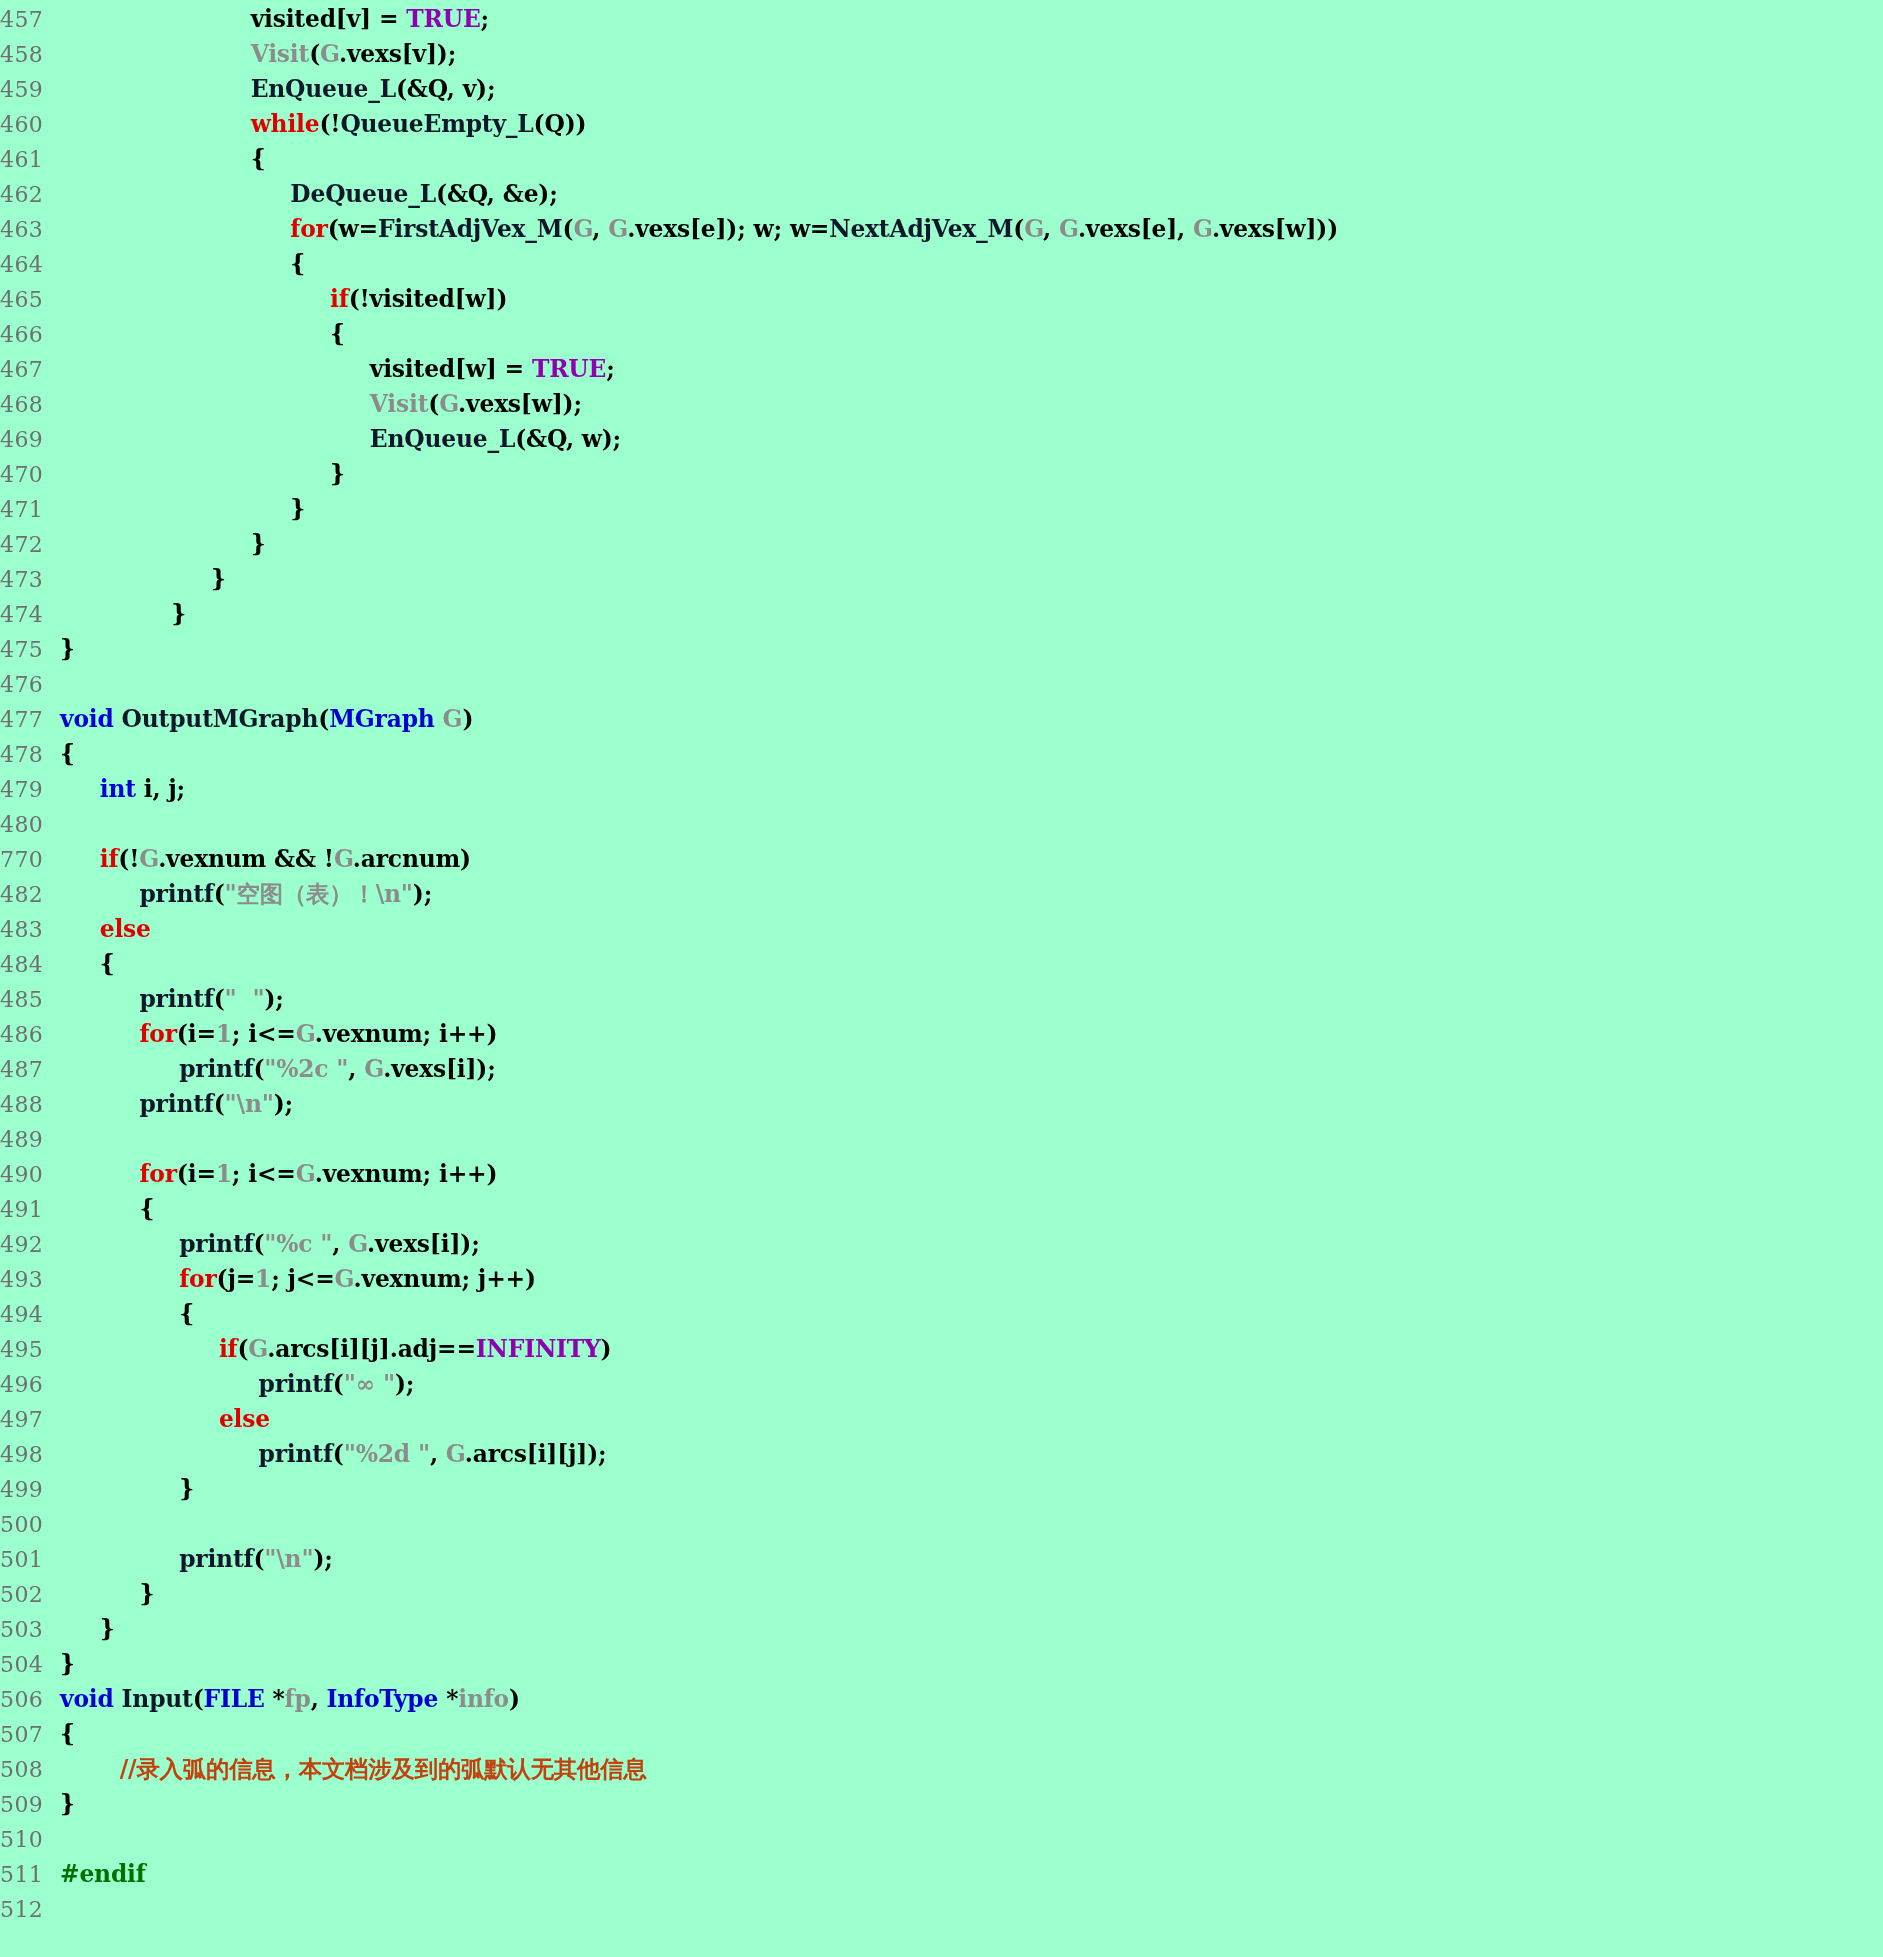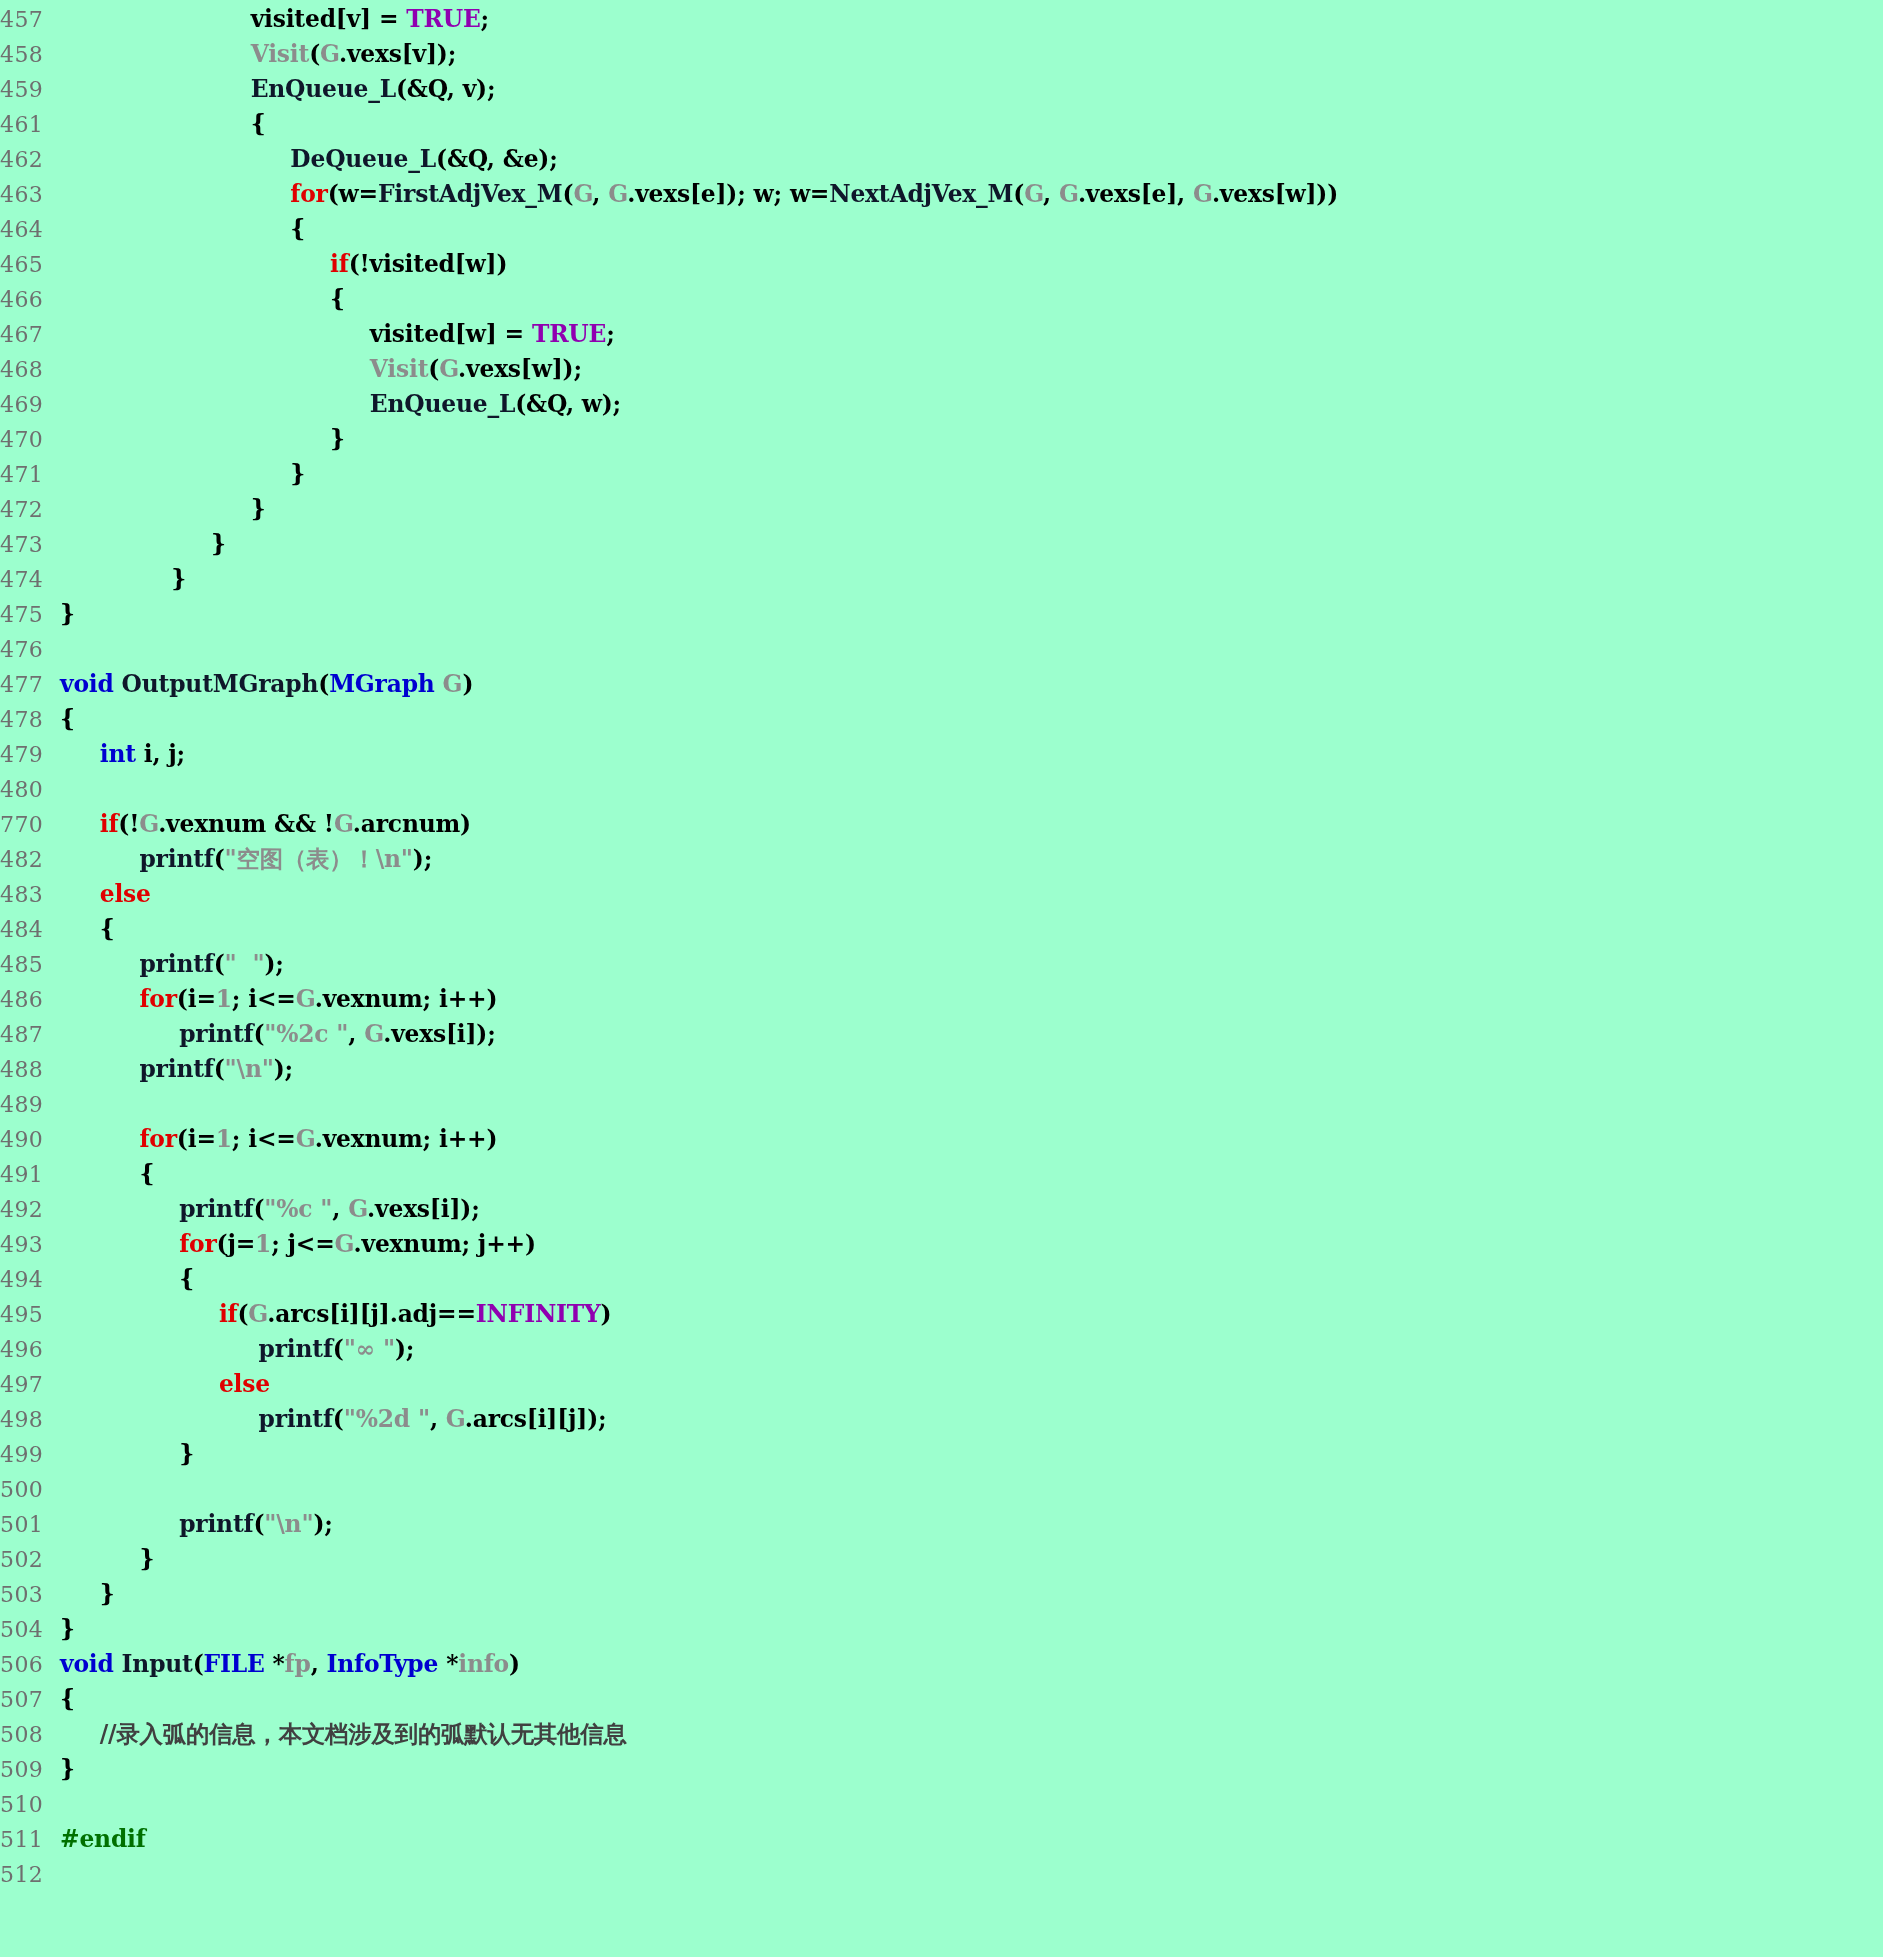--- a/index.html
+++ b/index.html
@@ -50,30 +50,31 @@
     letter-spacing: -0.2px;
     text-align: right;
   }
   
   .t-kw      { color: #E00000; }        
   .t-type    { color: #0000D0; }        
   .t-fn      { color: #0f172a; margin-top: 16px; }        
   .t-id      { color: #8C8C8C; }        
   .t-const   { color: #9000B0; }        
   .t-pre     { color: #007000; }        
-  .t-cmt     { color: #404040; }        
+  .t-cmt     { color: #c2410c; margin-left: 20px; }        
   .t-plain   { color: #000000; }
 </style>
 </head>
 <body>
 
 <div id="code-listing">
     <div class="code-line"><span class="line-number">457</span><span class="line-gutter-gap"></span><span class="line-code"><span class="t-plain">                        visited[v] = </span><span class="t-const">TRUE</span><span class="t-plain">;</span></span></div>
     <div class="code-line"><span class="line-number">458</span><span class="line-gutter-gap"></span><span class="line-code"><span class="t-plain">                        </span><span class="t-id">Visit</span><span class="t-plain">(</span><span class="t-id">G</span><span class="t-plain">.vexs[v]);</span></span></div>
     <div class="code-line"><span class="line-number">459</span><span class="line-gutter-gap"></span><span class="line-code"><span class="t-plain">                        </span><span class="t-fn">EnQueue_L</span><span class="t-plain">(&amp;Q, v);</span></span></div>
+    <div class="code-line"><span class="line-number">460</span><span class="line-gutter-gap"></span><span class="line-code"><span class="t-plain">                        </span><span class="t-kw">while</span><span class="t-plain">(!</span><span class="t-fn">QueueEmpty_L</span><span class="t-plain">(Q))</span></span></div>
     <div class="code-line"><span class="line-number">461</span><span class="line-gutter-gap"></span><span class="line-code"><span class="t-plain">                        {</span></span></div>
     <div class="code-line"><span class="line-number">462</span><span class="line-gutter-gap"></span><span class="line-code"><span class="t-plain">                             </span><span class="t-fn">DeQueue_L</span><span class="t-plain">(&amp;Q, &amp;e);</span></span></div>
     <div class="code-line"><span class="line-number">463</span><span class="line-gutter-gap"></span><span class="line-code"><span class="t-plain">                             </span><span class="t-kw">for</span><span class="t-plain">(w=</span><span class="t-fn">FirstAdjVex_M</span><span class="t-plain">(</span><span class="t-id">G</span><span class="t-plain">, </span><span class="t-id">G</span><span class="t-plain">.vexs[e]); w; w=</span><span class="t-fn">NextAdjVex_M</span><span class="t-plain">(</span><span class="t-id">G</span><span class="t-plain">, </span><span class="t-id">G</span><span class="t-plain">.vexs[e], </span><span class="t-id">G</span><span class="t-plain">.vexs[w]))</span></span></div>
     <div class="code-line"><span class="line-number">464</span><span class="line-gutter-gap"></span><span class="line-code"><span class="t-plain">                             {</span></span></div>
     <div class="code-line"><span class="line-number">465</span><span class="line-gutter-gap"></span><span class="line-code"><span class="t-plain">                                  </span><span class="t-kw">if</span><span class="t-plain">(!visited[w])</span></span></div>
     <div class="code-line"><span class="line-number">466</span><span class="line-gutter-gap"></span><span class="line-code"><span class="t-plain">                                  {</span></span></div>
     <div class="code-line"><span class="line-number">467</span><span class="line-gutter-gap"></span><span class="line-code"><span class="t-plain">                                       visited[w] = </span><span class="t-const">TRUE</span><span class="t-plain">;</span></span></div>
     <div class="code-line"><span class="line-number">468</span><span class="line-gutter-gap"></span><span class="line-code"><span class="t-plain">                                       </span><span class="t-id">Visit</span><span class="t-plain">(</span><span class="t-id">G</span><span class="t-plain">.vexs[w]);</span></span></div>
     <div class="code-line"><span class="line-number">469</span><span class="line-gutter-gap"></span><span class="line-code"><span class="t-plain">                                       </span><span class="t-fn">EnQueue_L</span><span class="t-plain">(&amp;Q, w);</span></span></div>
     <div class="code-line"><span class="line-number">470</span><span class="line-gutter-gap"></span><span class="line-code"><span class="t-plain">                                  }</span></span></div>

